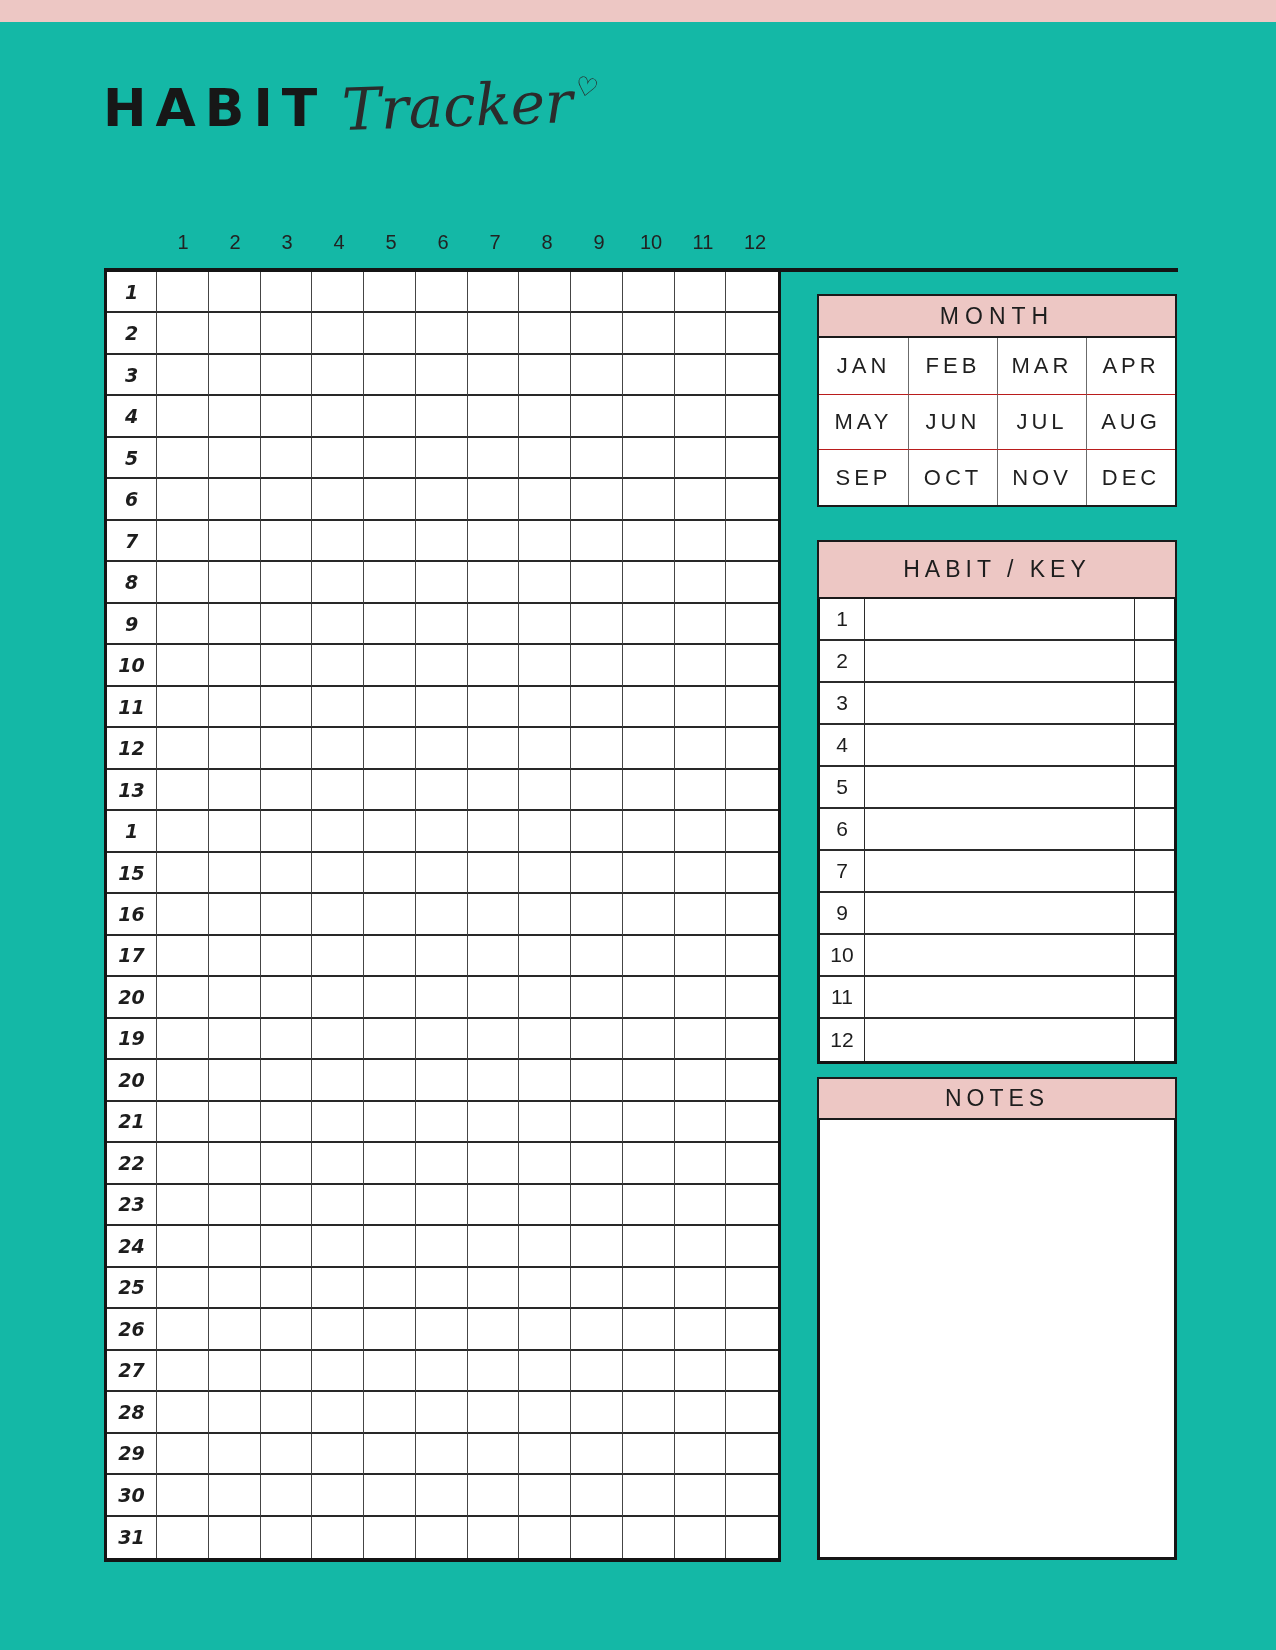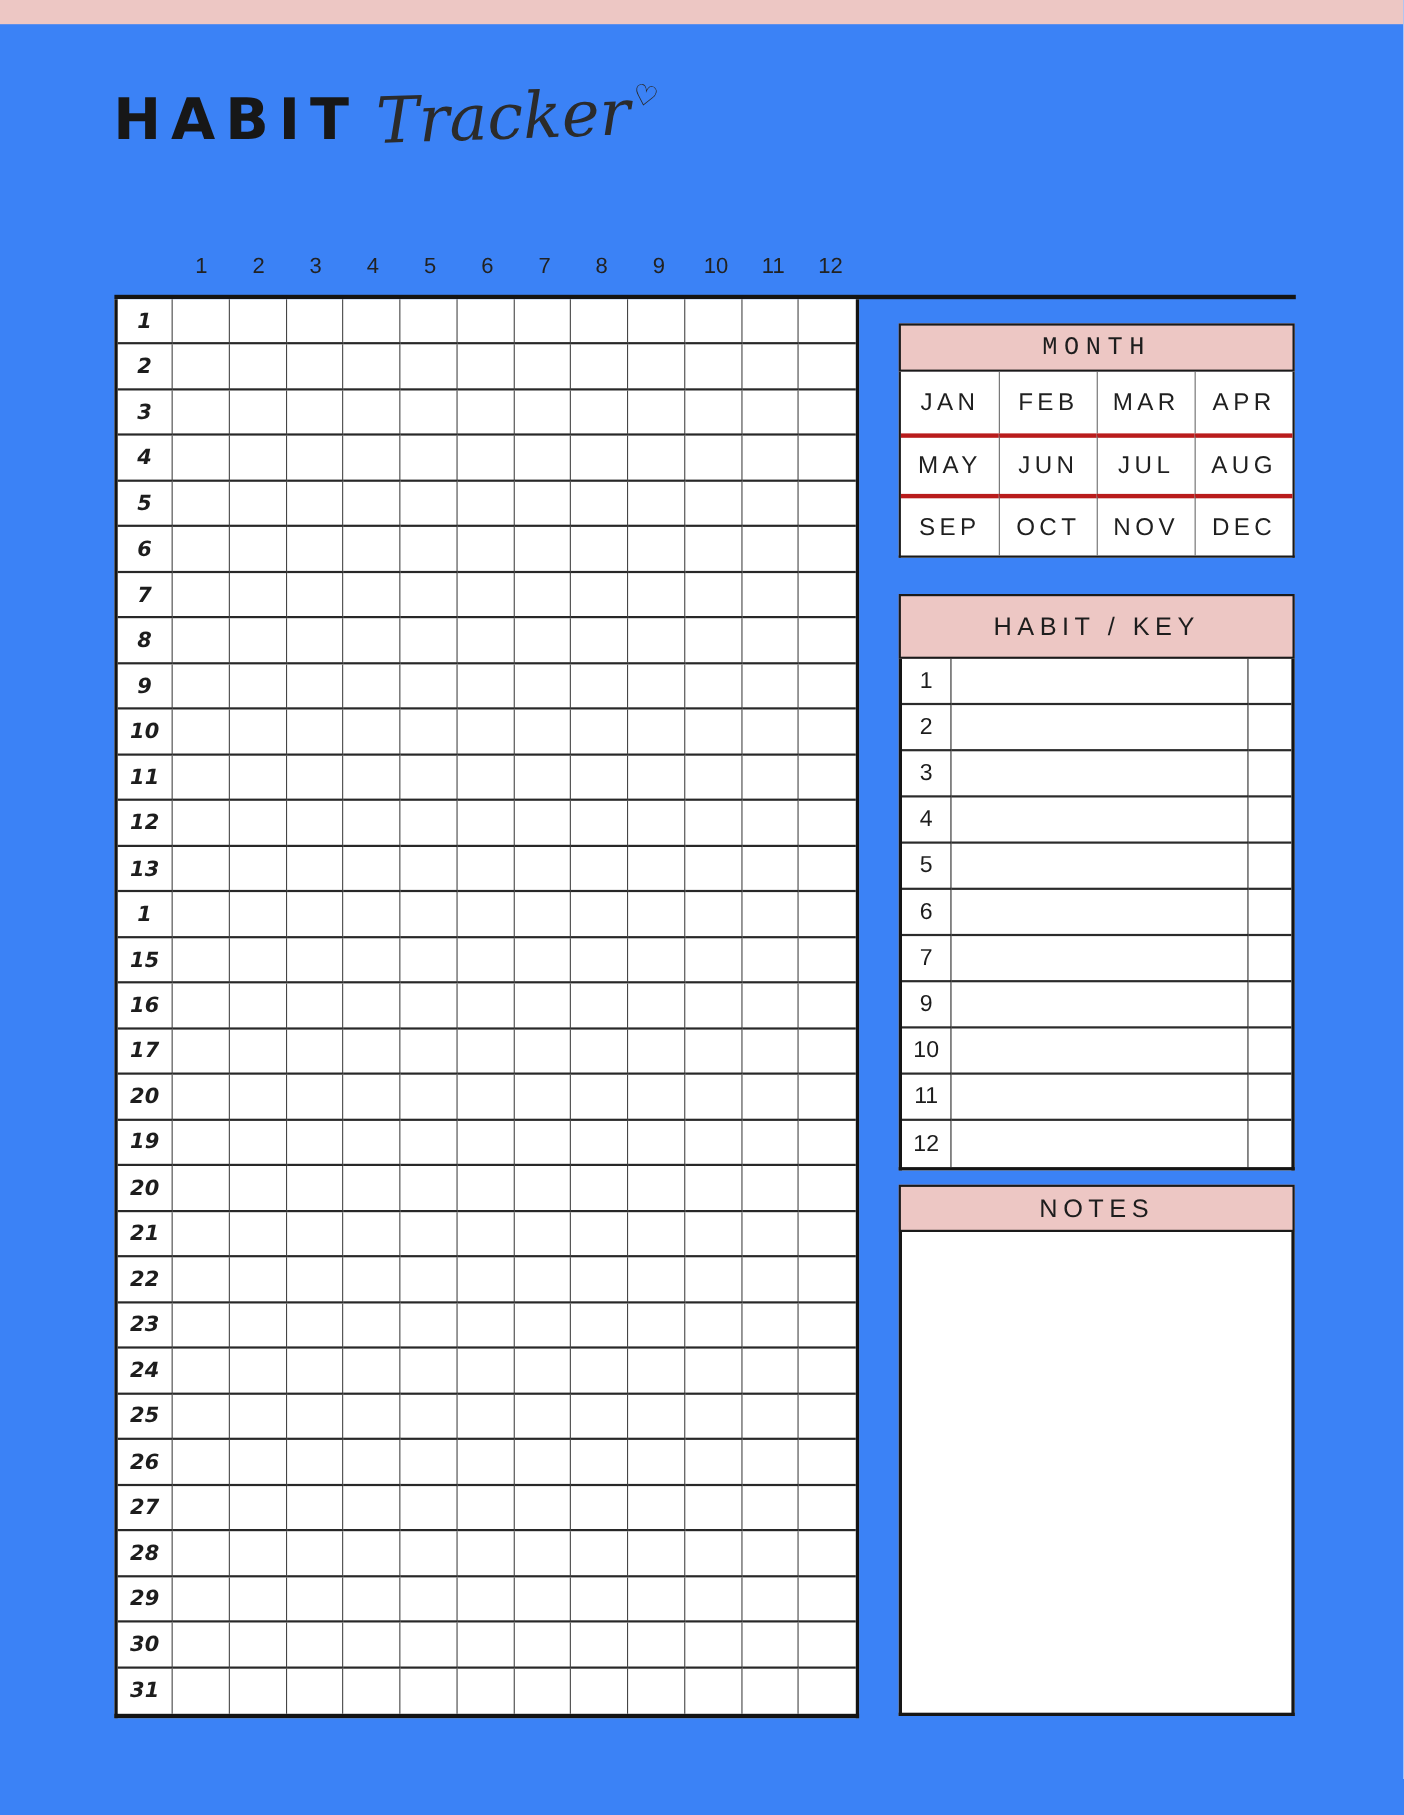--- a/index.html
+++ b/index.html
@@ -1,21 +1,21 @@
 <!DOCTYPE html>
 <html style="--pink: #edc7c4;"><head>
 <meta charset="utf-8">
 <style>
   * { margin: 0; padding: 0; box-sizing: border-box; }
   html, body { background: #ffffff; }
   .page {
     position: relative;
     width: 1276px;
     height: 1650px;
-    background: #3b82f6;
+    background: #14b8a6;
     font-family: "Liberation Sans", sans-serif;
     color: #1b1b1b;
     overflow: hidden;
   }
 
   
   .topbar {
     position: absolute;
     left: 0; top: 0;
     width: 100%; height: 22px;
@@ -113,37 +113,37 @@
     background: var(--pink, #edc7c4);
     border: 2px solid #1a1a1a;
     display: flex; align-items: center; justify-content: center;
     font-size: 23px;
     letter-spacing: 6px;
     color: #1d1d1d;
   }
 
   
   .month-panel { top: 294px; }
-  .month-panel .panel-header { height: 44px; font-family: Liberation Mono, monospace; }
+  .month-panel .panel-header { height: 44px; }
   .month-grid {
     height: 169px;
     border: 2px solid #1a1a1a;
     border-top: none;
     display: grid;
     grid-template-columns: repeat(4, 1fr);
     grid-template-rows: repeat(3, 1fr);
     background: #fff;
   }
   .month-cell {
     display: flex; align-items: center; justify-content: center;
     font-size: 22px;
     letter-spacing: 4px;
     color: #1f1f1f;
     border-left: 1px solid #6b6b6b;
-    border-top: 4px solid #b91c1c;
+    border-top: 1px solid #b91c1c;
     cursor: pointer;
   }
   .month-cell:nth-child(-n+4) { border-top: none; }
   .month-cell:nth-child(4n+1) { border-left: none; }
 
   
   .habit-panel { top: 540px; }
   .habit-panel .panel-header { height: 59px; letter-spacing: 5px; }
   .habit-rows {
     height: 465px;

